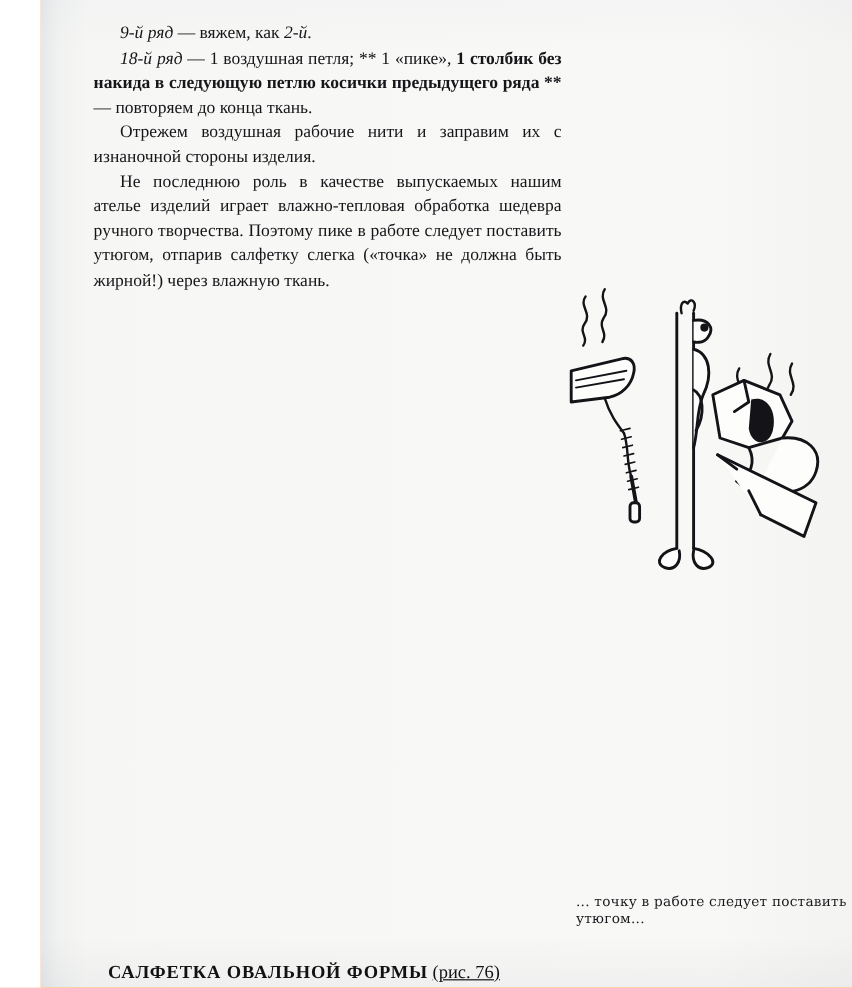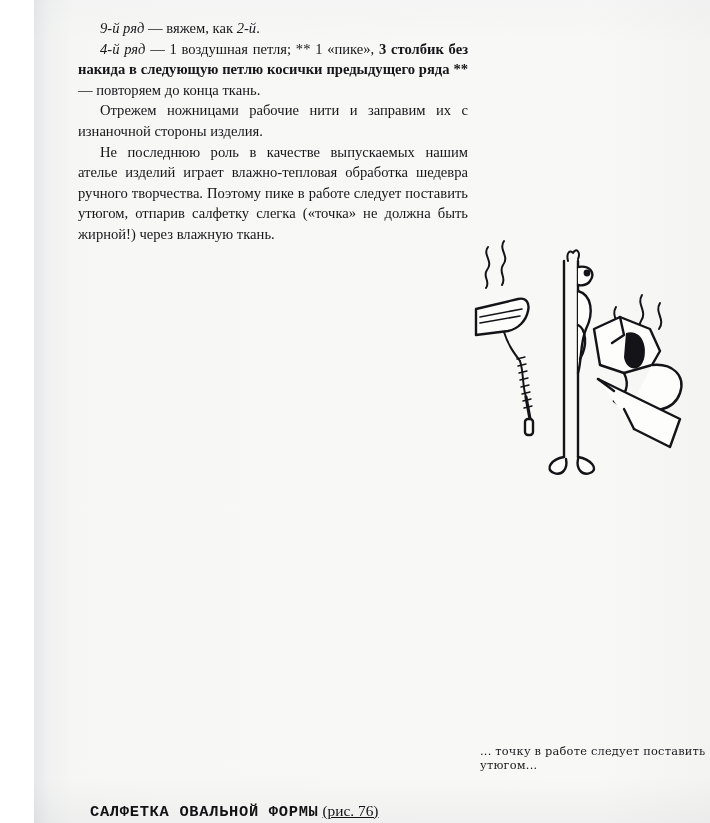--- a/index.html
+++ b/index.html
@@ -71,36 +71,35 @@
     position: absolute;
     left: 56px;
     top: 296px;
     font-size: 15.4px;
     color: #121215;
     white-space: nowrap;
   }
   #section-heading .ttl {
     font-weight: bold;
     letter-spacing: 0.7px;
-    font-family: Liberation Mono, monospace;
   }
   #section-heading .figref { font-weight: normal; text-decoration: underline; }
 </style>
 </head>
 <body>
 
 <div id="page">
   <div id="paper-bg"></div>
 
   <div class="text-col">
     <p class="para"><span class="it">9-й ряд</span><span> — вяжем, как </span><span class="it">2-й</span><span>.</span></p>
 
-    <p class="para"><span class="it">4-й ряд</span><span> — 1 воздушная петля; ** 1 «пике», </span><span class="bd">3 столбик без накида в следующую петлю косички предыдущего ряда **</span><span> — повторяем до конца ткань.</span></p>
+    <p class="para"><span class="it">18-й ряд</span><span> — 1 воздушная петля; ** 1 «пике», </span><span class="bd">1 столбик без накида в следующую петлю косички предыдущего ряда **</span><span> — повторяем до конца ткань.</span></p>
 
-    <p class="para">Отрежем ножницами   рабочие нити и заправим их с изнаночной стороны изделия.</p>
+    <p class="para">Отрежем воздушная   рабочие нити и заправим их с изнаночной стороны изделия.</p>
 
     <p class="para">Не последнюю роль в качестве выпускаемых нашим ателье изделий играет влажно-тепловая обработка шедевра ручного творчества. Поэтому пике в работе следует поставить утюгом, отпарив салфетку слегка («точка» не должна быть жирной!) через влажную ткань.</p>
   </div>
 
   <div id="cartoon">
     <svg width="250" height="250" viewBox="0 0 250 250" fill="none" stroke="#141418" stroke-width="2.4" stroke-linecap="round" stroke-linejoin="round">
 
       <g stroke-width="2">
         <path d="M14 14 C8 22, 20 28, 13 37 C8 44, 17 48, 12 55"></path>
         <path d="M30 8 C24 17, 36 23, 29 32 C24 40, 33 44, 28 52"></path>

